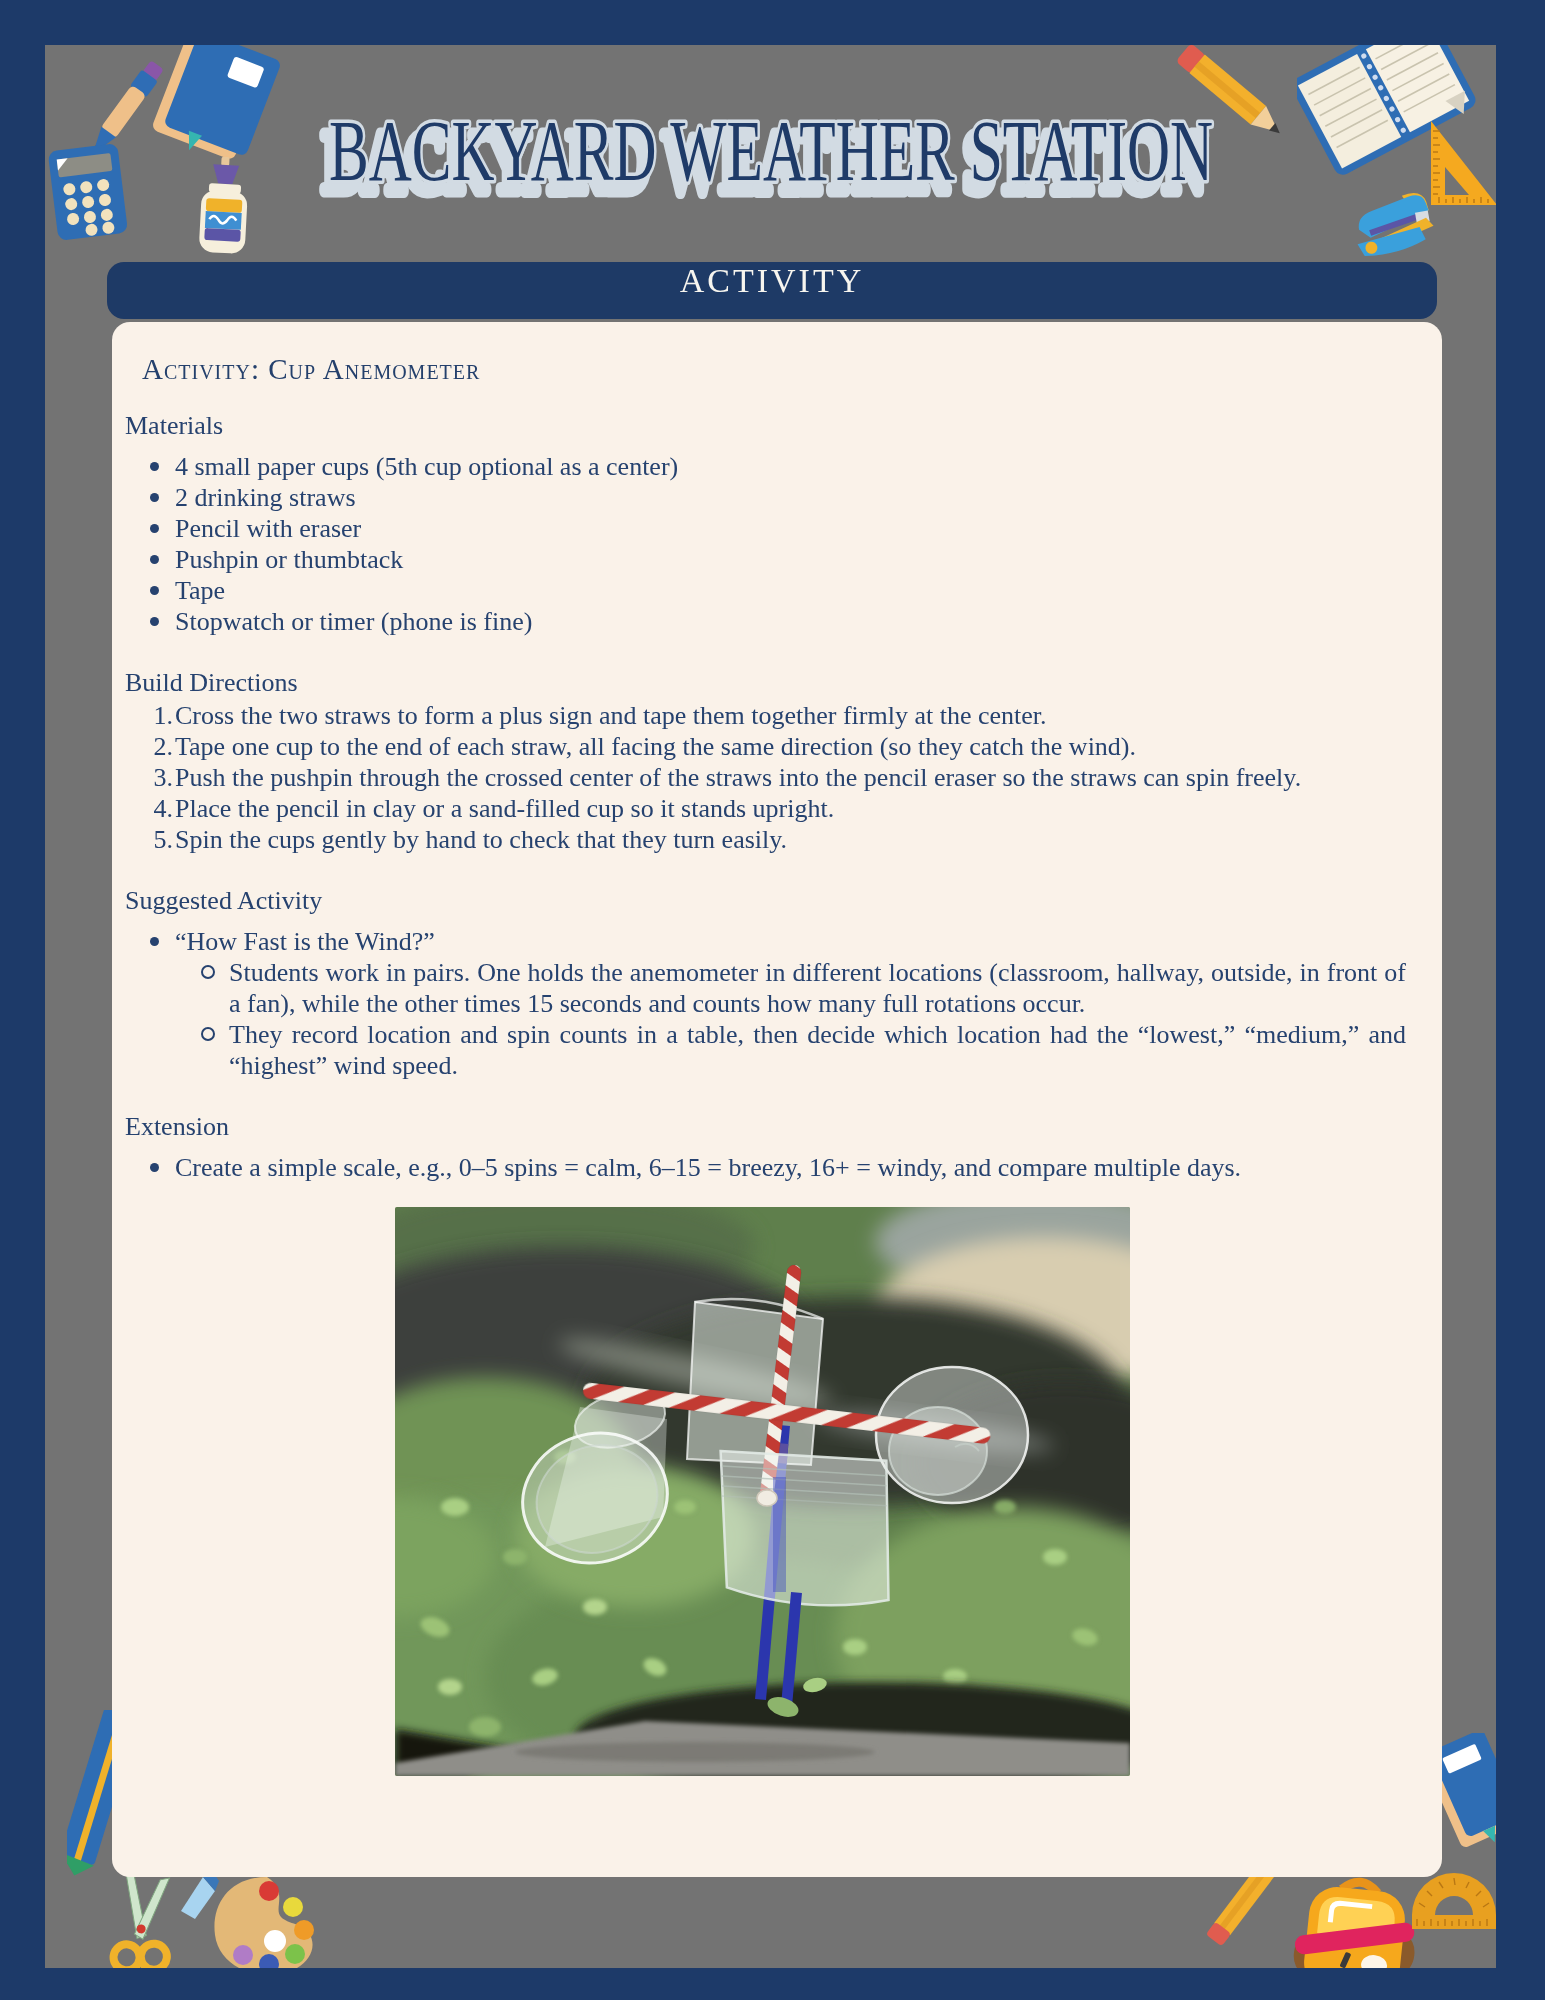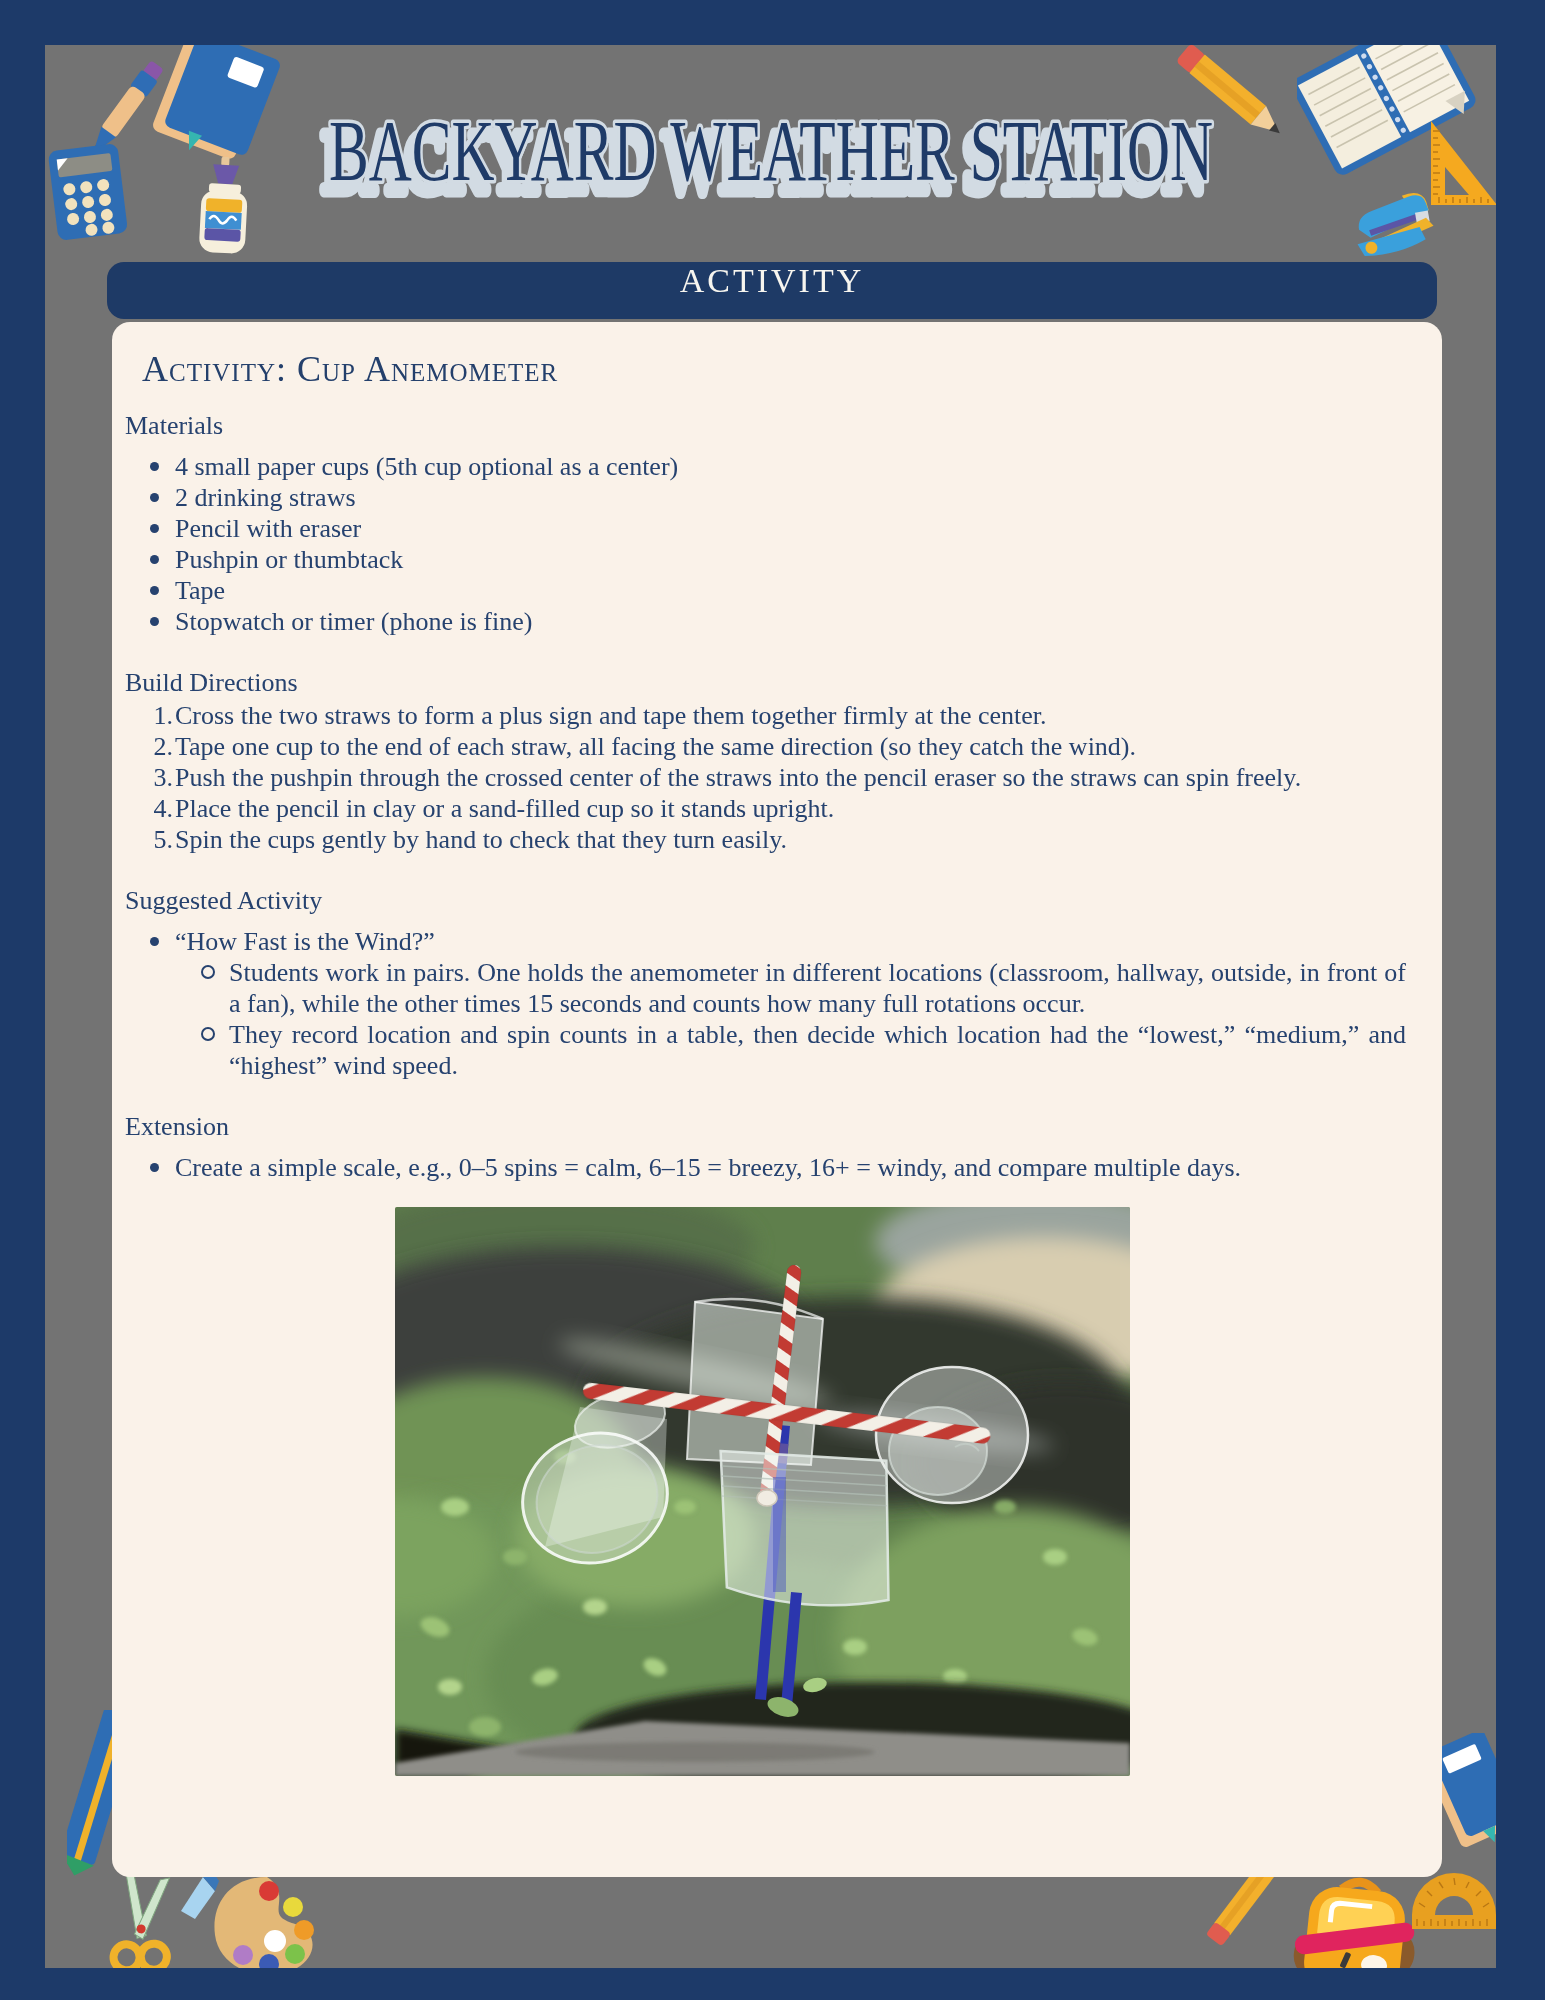--- a/index.html
+++ b/index.html
@@ -21,21 +21,21 @@
   }
   .activity-bar span{
     color:#f7f5ef;font-size:34px;letter-spacing:3px;font-family:"Liberation Serif",serif;
   }
   .panel{
     position:absolute;left:67px;top:277px;width:1330px;height:1555px;z-index:2;
     background:#faf2e9;border-radius:18px;
     color:#26426f;font-size:26px;line-height:31px;
   }
   .activity-heading{
-    margin:30px 32px 0 30px;font-size:36px;line-height:34px;
+    margin:30px 32px 0 30px;font-size:29px;line-height:34px;
     font-variant:small-caps;letter-spacing:1px;color:#24406c;
   }
   .sec-h{margin:24px 36px 0 13px;}
   .sec-h.gap-lg{margin-top:30px;}
   ul.bullets{list-style:none;margin:10px 0 0;padding:0 36px 0 63px;}
   ul.bullets li{position:relative;text-align:left;}
   ul.bullets li::before{
     content:"";position:absolute;left:-25px;top:11px;width:9px;height:9px;
     border-radius:50%;background:#26426f;
   }

